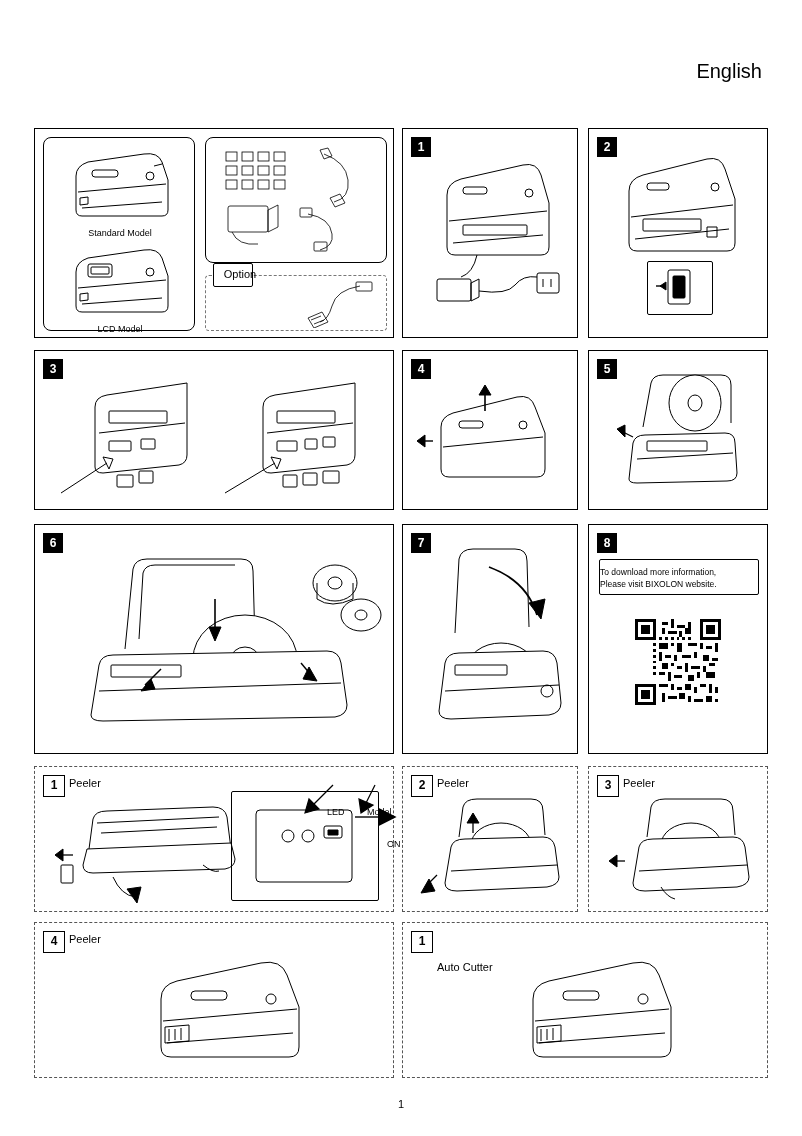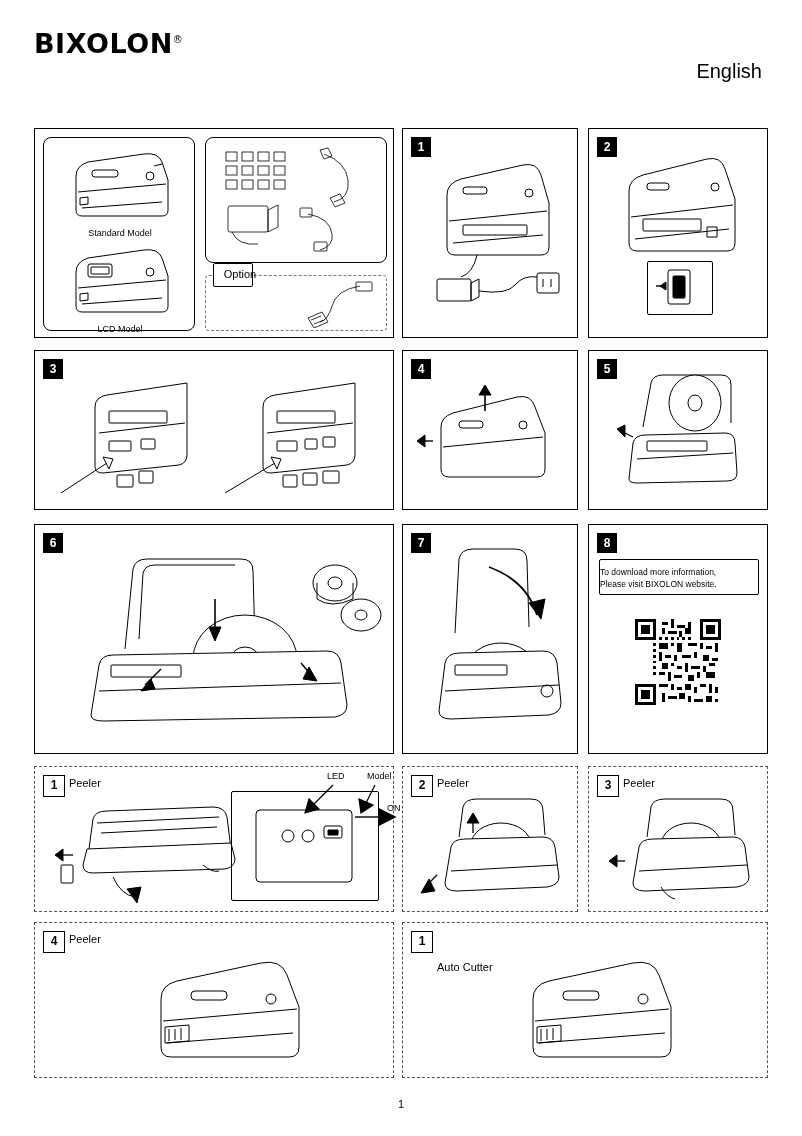--- a/index.html
+++ b/index.html
@@ -98,20 +98,21 @@
     line-height: 18px;
   }
   .cap {
     position: absolute;
     font-size: 9px;
     text-align: center;
   }
   .label-sm {
     position: absolute;
     font-size: 9px;
+    margin-top: 36px;
   }
   .label-md {
     position: absolute;
     font-size: 11px;
   }
   .qr-caption {
     position: absolute;
     font-size: 8.5px;
     line-height: 12px;
     width: 100%;
@@ -130,23 +131,20 @@
     font-size: 11px;
   }
   svg { display:block; }
   .fig { position: absolute; }
 </style>
 </head>
 <body>
 
 <div class="page">
 
-  <div class="brand">
-    <span>BIXOLON</span><sup>®</sup>
-  </div>
   <div class="lang">English</div>
 
   <div class="panel" style="left:34px; top:128px; width:360px; height:210px;">
 
     <div class="inner-box" style="left:8px; top:8px; width:152px; height:194px;">
 
       <div class="fig" style="left:14px; top:8px;">
         <svg width="124" height="78" viewBox="0 0 124 78">
           <g fill="none" stroke="#000" stroke-width="1">
             <path d="M18 64 L18 30 Q18 20 30 16 L86 8 Q100 6 104 16 L110 34 L110 64 Q110 70 104 70 L24 70 Q18 70 18 64 Z" fill="#fff"></path>

